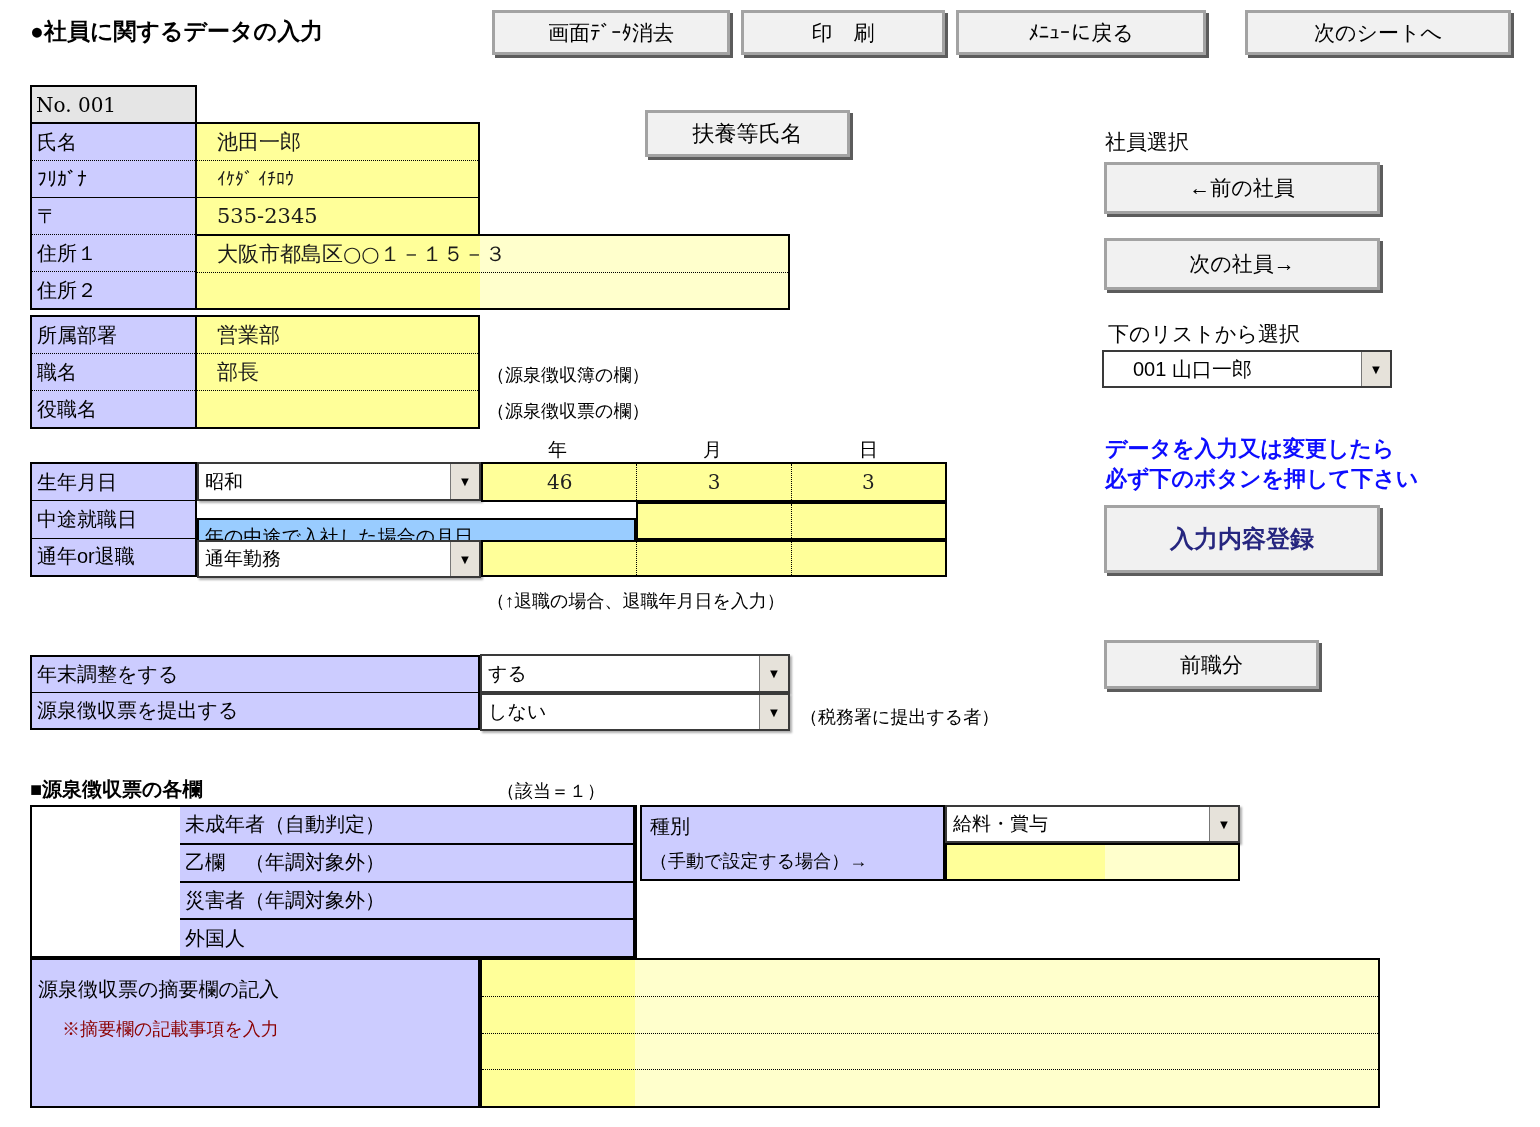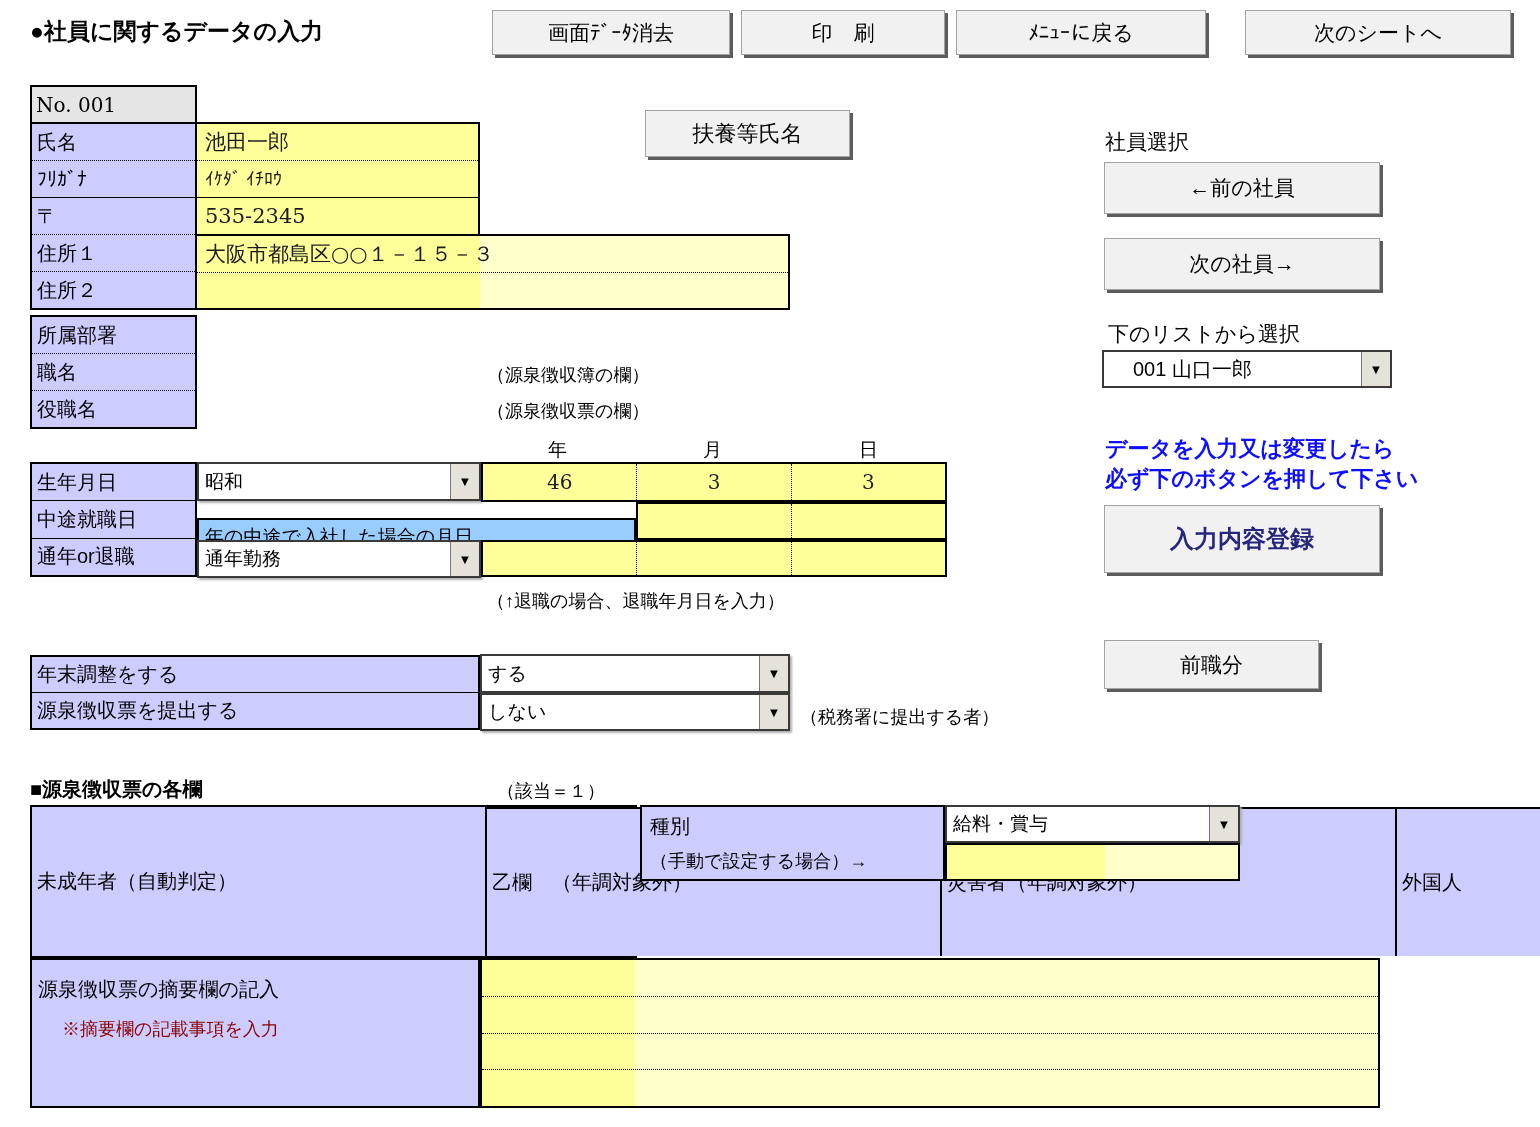--- a/index.html
+++ b/index.html
@@ -5,24 +5,24 @@
   html,body{margin:0;padding:0;background:#fff;}
   #canvas{position:relative;width:1540px;height:1127px;background:#fff;overflow:hidden;
           font-family:"Liberation Sans",sans-serif;color:#000;}
   .abs{position:absolute;box-sizing:border-box;}
   .blk{border:2px solid #000;}
   .lblcol{background:#CCCCFF;display:flex;flex-direction:column;}
   .lrow{flex:1;display:flex;align-items:center;padding-left:5px;font-size:20px;white-space:nowrap;}
   .r-dot{border-top:1px dotted #000;}
   .r-sol{border-top:1px solid #000;}
   .valbox{background:#FFFF99;display:flex;flex-direction:column;}
-  .vrow{flex:1;display:flex;align-items:center;padding-left:8px;
+  .vrow{flex:1;display:flex;align-items:center;padding-left:20px;
         font-family:"DejaVu Serif",serif;font-size:21px;color:#1a1a1a;white-space:nowrap;overflow:visible;}
   .kana{font-family:"Liberation Sans",sans-serif;font-size:18px;}
-  .btn{background:#F1F1F1;border:1px solid #a3a3a3;box-shadow:3px 3px 0 #5c5c5c;
+  .btn{background:#F1F1F1;border:3px solid #a3a3a3;box-shadow:3px 3px 0 #5c5c5c;
        display:flex;align-items:center;justify-content:center;font-size:21px;white-space:nowrap;}
   .combo{background:#fff;border:2px solid #3a3a3a;display:flex;align-items:stretch;box-shadow:2px 2px 2px #b0b0b0;}
   .combo .cv{flex:1;display:flex;align-items:center;padding-left:6px;font-size:19px;white-space:nowrap;overflow:hidden;}
   .combo .cb{width:28px;background:#E6E2DA;border-left:1px solid #777;display:flex;align-items:center;justify-content:center;font-size:13px;color:#000;}
   .note{font-size:18px;white-space:nowrap;}
   .hdr{font-size:19px;text-align:center;}
   .cellrow{display:flex;}
   .dotleft{border-left:1px dotted #000;}
   .third{flex:1;display:flex;align-items:center;justify-content:center;
          font-family:"DejaVu Serif",serif;font-size:20px;color:#222;}
@@ -61,20 +61,25 @@
   <div class="abs blk" style="left:195px;top:234px;width:595px;height:76px;display:flex;flex-direction:column;
        background:linear-gradient(90deg,#FFFF99 0 283px,#FFFFCC 283px);">
     <div class="vrow">大阪市都島区○○１－１５－３</div>
     <div class="vrow r-dot"></div>
   </div>
 
   <div class="abs blk lblcol" style="left:30px;top:315px;width:167px;height:114px;">
     <div class="lrow">所属部署</div>
     <div class="lrow r-dot">職名</div>
     <div class="lrow r-dot">役職名</div>
+  </div>
+  <div class="abs blk valbox" style="left:195px;top:315px;width:285px;height:114px;">
+    <div class="vrow">営業部</div>
+    <div class="vrow r-dot">部長</div>
+    <div class="vrow r-dot"></div>
   </div>
   <div class="abs note" style="left:487px;top:363px;">（源泉徴収簿の欄）</div>
   <div class="abs note" style="left:487px;top:399px;">（源泉徴収票の欄）</div>
 
   <div class="abs hdr" style="left:480px;top:437px;width:155px;">年</div>
   <div class="abs hdr" style="left:635px;top:437px;width:155px;">月</div>
   <div class="abs hdr" style="left:790px;top:437px;width:157px;">日</div>
 
   <div class="abs blk lblcol" style="left:30px;top:462px;width:167px;height:115px;">
     <div class="lrow">生年月日</div>
@@ -121,21 +126,21 @@
   </div>
   <div class="abs combo" style="left:480px;top:693px;width:310px;height:38px;">
     <span class="cv">しない</span>
     <span class="cb">▼</span>
   </div>
   <div class="abs note" style="left:800px;top:705px;">（税務署に提出する者）</div>
 
   <div class="abs" style="left:30px;top:776px;font-size:20px;font-weight:bold;">■源泉徴収票の各欄</div>
   <div class="abs note" style="left:497px;top:779px;">（該当＝１）</div>
 
-  <div class="abs blk" style="left:30px;top:805px;width:607px;height:153px;display:flex;flex-direction:row;">
+  <div class="abs blk" style="left:30px;top:805px;width:607px;height:153px;display:flex;flex-direction:column;align-items:flex-end;">
     <div style="flex:1;display:flex;">
       <div class="lrow" style="flex:none;width:448px;background:#CCCCFF;border-right:2px solid #000;">未成年者（自動判定）</div>
       <div style="flex:1;background:#C0C0C0;"></div>
     </div>
     <div style="flex:1;display:flex;border-top:2px solid #000;">
       <div class="lrow" style="flex:none;width:448px;background:#CCCCFF;border-right:2px solid #000;">乙欄　（年調対象外）</div>
       <div style="flex:1;background:#FFFF99;"></div>
     </div>
     <div style="flex:1;display:flex;border-top:2px solid #000;">
       <div class="lrow" style="flex:none;width:448px;background:#CCCCFF;border-right:2px solid #000;">災害者（年調対象外）</div>

